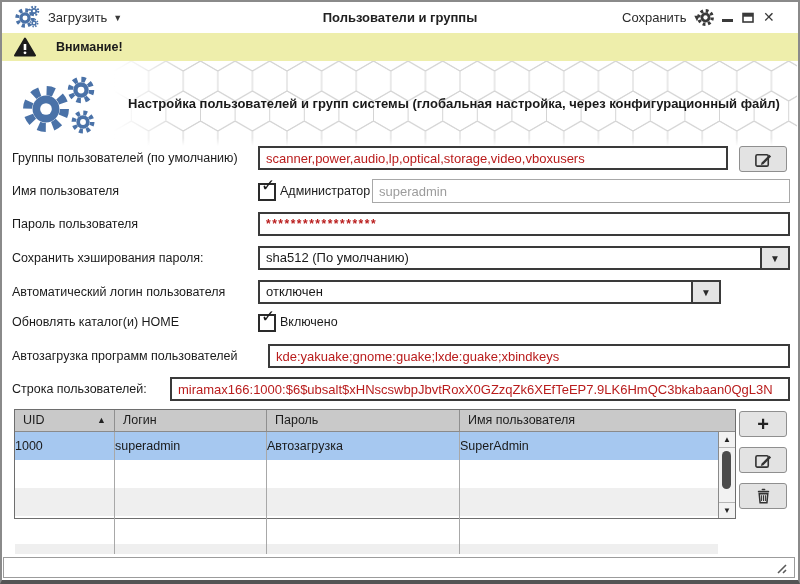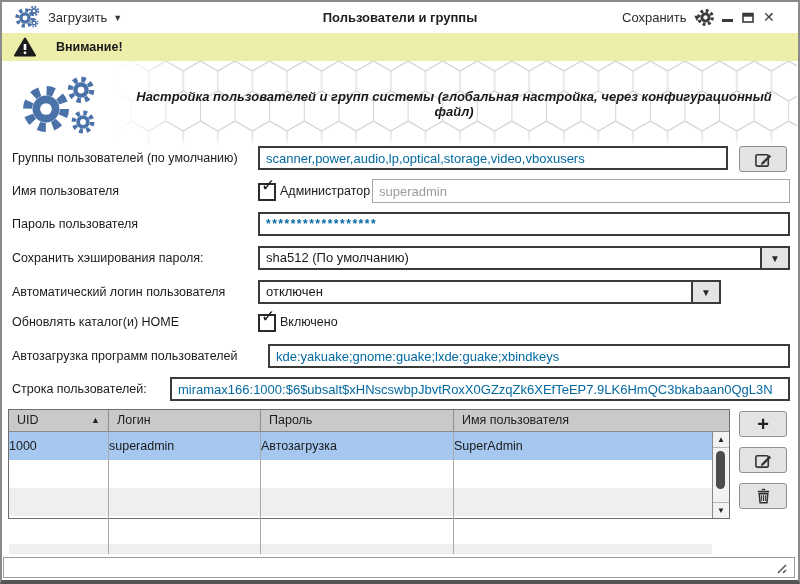--- a/index.html
+++ b/index.html
@@ -18,39 +18,39 @@
   
   .warnbar{position:absolute;left:0;top:31px;width:796px;height:28px;background:#eeeeab;border-bottom:1px solid #dedc9c;display:flex;align-items:center;}
   .warn-txt{font-size:12.5px;margin-left:20px;color:#1a1a1a;font-weight:bold;}
   
   .hero{position:absolute;left:0;top:59px;width:796px;height:85px;background:#fff;overflow:hidden;}
   .hexwrap{position:absolute;left:112px;top:0;width:683px;height:85px;}
   .hexfade{position:absolute;left:112px;top:0;width:683px;height:85px;
            background:linear-gradient(to right, #fff 0, rgba(255,255,255,0) 70px),
                       linear-gradient(to top, #fff 0, rgba(255,255,255,0) 8px);}
   .hero-title{position:absolute;left:116px;top:0;width:672px;height:85px;display:flex;align-items:center;justify-content:center;
-              text-align:center;font-size:13px;font-weight:bold;color:#1a1a1a;font-style:italic;}
+              text-align:center;font-size:13px;font-weight:bold;color:#1a1a1a;}
   
   .lbl{position:absolute;left:10px;font-size:12.5px;line-height:24px;white-space:nowrap;}
   .txt{position:absolute;box-sizing:border-box;height:24px;border:2px solid #3a3a3a;background:#fff;
-       font-family:"Liberation Sans","DejaVu Sans",sans-serif;font-size:13px;color:#0369a1;padding:0 6px;outline:none;}
+       font-family:"Liberation Sans","DejaVu Sans",sans-serif;font-size:13px;color:#b91c1c;padding:0 6px;outline:none;}
   .txt.muted{border:1px solid #a8a8a8;color:#9c9c9c;height:24px;}
   .txt.pwd{letter-spacing:1.5px;font-weight:bold;font-size:12px;}
   .combo{position:absolute;box-sizing:border-box;height:24px;border:2px solid #3a3a3a;background:#fff;}
   .combo .sel{position:absolute;left:6px;top:0;right:30px;line-height:20px;font-size:13px;white-space:nowrap;overflow:hidden;}
   .combo .dd{position:absolute;right:0;top:0;bottom:0;width:26px;background:#e4e4e4;border-left:2px solid #3a3a3a;
              display:flex;align-items:center;justify-content:center;font-size:10px;color:#2a2a2a;}
   .cb{position:absolute;width:14px;height:14px;border:2px solid #2a2a2a;background:#fff;}
   .cb .tick{position:absolute;left:1px;top:-10px;font-size:17px;color:#1a1a1a;}
   .cb-lab{position:absolute;font-size:12.5px;line-height:24px;}
   .sqbtn{position:absolute;box-sizing:border-box;width:48px;height:26px;background:#e3e3e3;border:1px solid #8f8f8f;border-radius:3px;
          display:flex;align-items:center;justify-content:center;}
   .sqbtn .plus{font-size:20px;font-weight:bold;color:#222;line-height:18px;}
   
-  .tbl{position:absolute;left:6px;top:407px;width:722px;height:110px;box-sizing:border-box;border:1px solid #6e6e6e;background:#fff;}
+  .tbl{position:absolute;left:12px;top:407px;width:722px;height:110px;box-sizing:border-box;border:1px solid #6e6e6e;background:#fff;}
   .thead{position:absolute;left:0;top:0;width:720px;height:22px;background:#c9c9c9;border-bottom:1px solid #8a8a8a;display:flex;box-sizing:border-box;}
   .th{box-sizing:border-box;border-right:1px solid #8f8f8f;font-size:12.5px;line-height:21px;padding-left:8px;position:relative;color:#1c1c1c;}
   .th:last-child{border-right:none;}
   .sort{position:absolute;right:8px;top:0;font-size:9px;line-height:21px;color:#222;}
   .trow{position:absolute;left:0;width:703px;display:flex;}
   .td{box-sizing:border-box;border-right:1px solid #a8a8a8;font-size:12.5px;line-height:28px;overflow:hidden;white-space:nowrap;}
   .sel-row{background:#a6c8f0;}
   .stripe{background:#efefef;}
   
   .sbar{position:absolute;right:0;top:22px;bottom:0;width:17px;background:#f2f2f2;border-left:1px solid #8a8a8a;box-sizing:border-box;}

